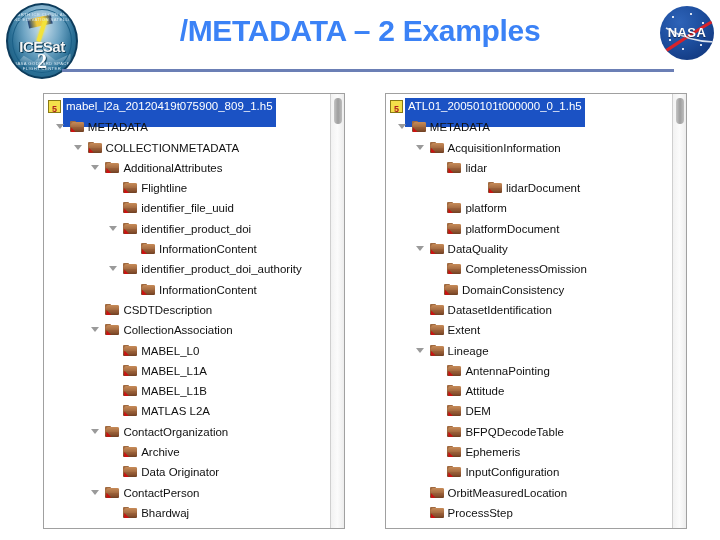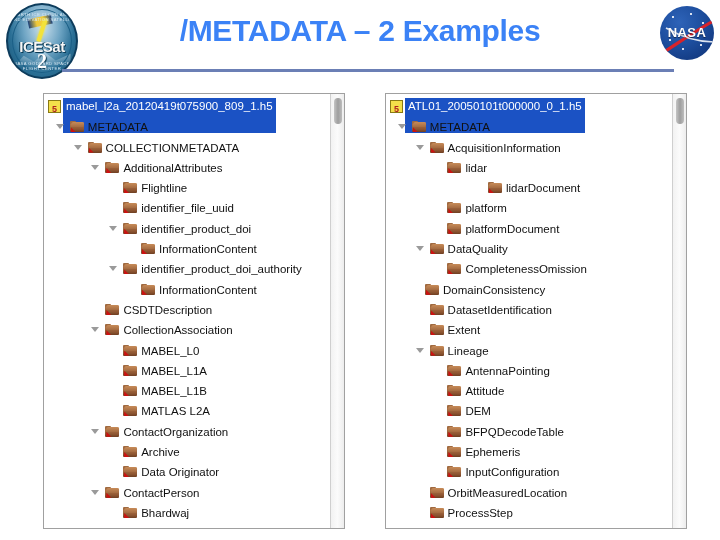--- a/index.html
+++ b/index.html
@@ -145,21 +145,21 @@
     transform:skewX(-12deg);
   }
   .node .ficon .mark {
     position:absolute; left:1px; bottom:0px; width:5px; height:5px;
     background:#cc1111; clip-path:polygon(0 100%, 100% 100%, 0 0);
   }
   .node .label { display:inline-block; vertical-align:top; }
 
   .node.selected .label {
     background:#1b52c4; color:#ffffff; padding:0 3px;
-    line-height:17px; height:35px; display:inline-block; vertical-align:1px;
+    line-height:17px; height:29px; display:inline-block; vertical-align:1px;
   }
   .node.selected .h5icon {
     position:relative; display:inline-block; width:13px; height:13px;
     vertical-align:-2px; margin-right:2px;
     background:#f4e04a; border:1px solid #8a7a14;
   }
   .node.selected .h5icon::after {
     content:"5"; position:absolute; left:3px; top:-2px;
     font-size:9px; font-weight:bold; color:#b02020;
     font-family:"Liberation Sans", sans-serif;
@@ -248,21 +248,21 @@
     <div class="tree">
         <div class="node selected"><span class="h5icon"></span><span class="label">ATL01_20050101t000000_0_1.h5</span></div>
         <div class="node"><span class="arrow" style="left: 7.8px;"></span><span style="margin-left: 21.8px;"><span class="ficon"><span class="body"></span><span class="tab"></span><span class="flap"></span><span class="mark"></span></span><span class="label">METADATA</span></span></div>
         <div class="node"><span class="arrow" style="left: 25.6px;"></span><span style="margin-left: 39.6px;"><span class="ficon"><span class="body"></span><span class="tab"></span><span class="flap"></span><span class="mark"></span></span><span class="label">AcquisitionInformation</span></span></div>
         <div class="node"><span style="margin-left: 57.4px;"><span class="ficon"><span class="body"></span><span class="tab"></span><span class="flap"></span><span class="mark"></span></span><span class="label">lidar</span></span></div>
         <div class="node"><span style="margin-left: 86px; padding-left: 12px;"><span class="ficon"><span class="body"></span><span class="tab"></span><span class="flap"></span><span class="mark"></span></span><span class="label">lidarDocument</span></span></div>
         <div class="node"><span style="margin-left: 57.4px; text-decoration: underline;"><span class="ficon"><span class="body"></span><span class="tab"></span><span class="flap"></span><span class="mark"></span></span><span class="label">platform</span></span></div>
         <div class="node"><span style="margin-left: 57.4px;"><span class="ficon"><span class="body"></span><span class="tab"></span><span class="flap"></span><span class="mark"></span></span><span class="label">platformDocument</span></span></div>
         <div class="node"><span class="arrow" style="left: 25.6px;"></span><span style="margin-left: 39.6px;"><span class="ficon"><span class="body"></span><span class="tab"></span><span class="flap"></span><span class="mark"></span></span><span class="label">DataQuality</span></span></div>
         <div class="node"><span style="margin-left: 57.4px;"><span class="ficon"><span class="body"></span><span class="tab"></span><span class="flap"></span><span class="mark"></span></span><span class="label">CompletenessOmission</span></span></div>
-        <div class="node"><span style="margin-left: 35px;"><span class="ficon"><span class="body"></span><span class="tab"></span><span class="flap"></span><span class="mark"></span></span><span class="label">DomainConsistency</span></span></div>
+        <div class="node"><span style="margin-left: 54px;"><span class="ficon"><span class="body"></span><span class="tab"></span><span class="flap"></span><span class="mark"></span></span><span class="label">DomainConsistency</span></span></div>
         <div class="node"><span style="margin-left: 39.6px;"><span class="ficon"><span class="body"></span><span class="tab"></span><span class="flap"></span><span class="mark"></span></span><span class="label">DatasetIdentification</span></span></div>
         <div class="node"><span style="margin-left: 39.6px;"><span class="ficon"><span class="body"></span><span class="tab"></span><span class="flap"></span><span class="mark"></span></span><span class="label">Extent</span></span></div>
         <div class="node"><span class="arrow" style="left: 25.6px;"></span><span style="margin-left: 39.6px;"><span class="ficon"><span class="body"></span><span class="tab"></span><span class="flap"></span><span class="mark"></span></span><span class="label">Lineage</span></span></div>
         <div class="node"><span style="margin-left: 57.4px;"><span class="ficon"><span class="body"></span><span class="tab"></span><span class="flap"></span><span class="mark"></span></span><span class="label">AntennaPointing</span></span></div>
         <div class="node"><span style="margin-left: 57.4px;"><span class="ficon"><span class="body"></span><span class="tab"></span><span class="flap"></span><span class="mark"></span></span><span class="label">Attitude</span></span></div>
         <div class="node"><span style="margin-left: 57.4px;"><span class="ficon"><span class="body"></span><span class="tab"></span><span class="flap"></span><span class="mark"></span></span><span class="label">DEM</span></span></div>
         <div class="node"><span style="margin-left: 57.4px;"><span class="ficon"><span class="body"></span><span class="tab"></span><span class="flap"></span><span class="mark"></span></span><span class="label">BFPQDecodeTable</span></span></div>
         <div class="node"><span style="margin-left: 57.4px;"><span class="ficon"><span class="body"></span><span class="tab"></span><span class="flap"></span><span class="mark"></span></span><span class="label">Ephemeris</span></span></div>
         <div class="node"><span style="margin-left: 57.4px;"><span class="ficon"><span class="body"></span><span class="tab"></span><span class="flap"></span><span class="mark"></span></span><span class="label">InputConfiguration</span></span></div>
         <div class="node"><span style="margin-left: 39.6px;"><span class="ficon"><span class="body"></span><span class="tab"></span><span class="flap"></span><span class="mark"></span></span><span class="label">OrbitMeasuredLocation</span></span></div>

